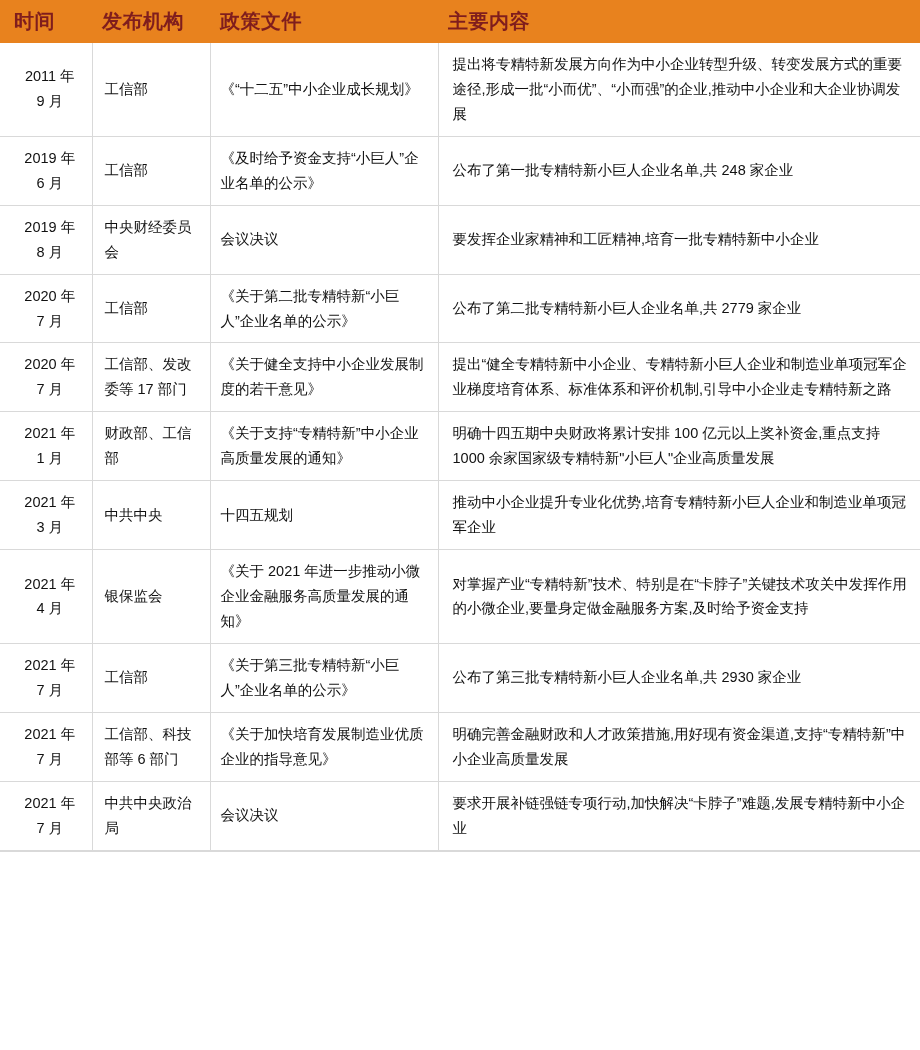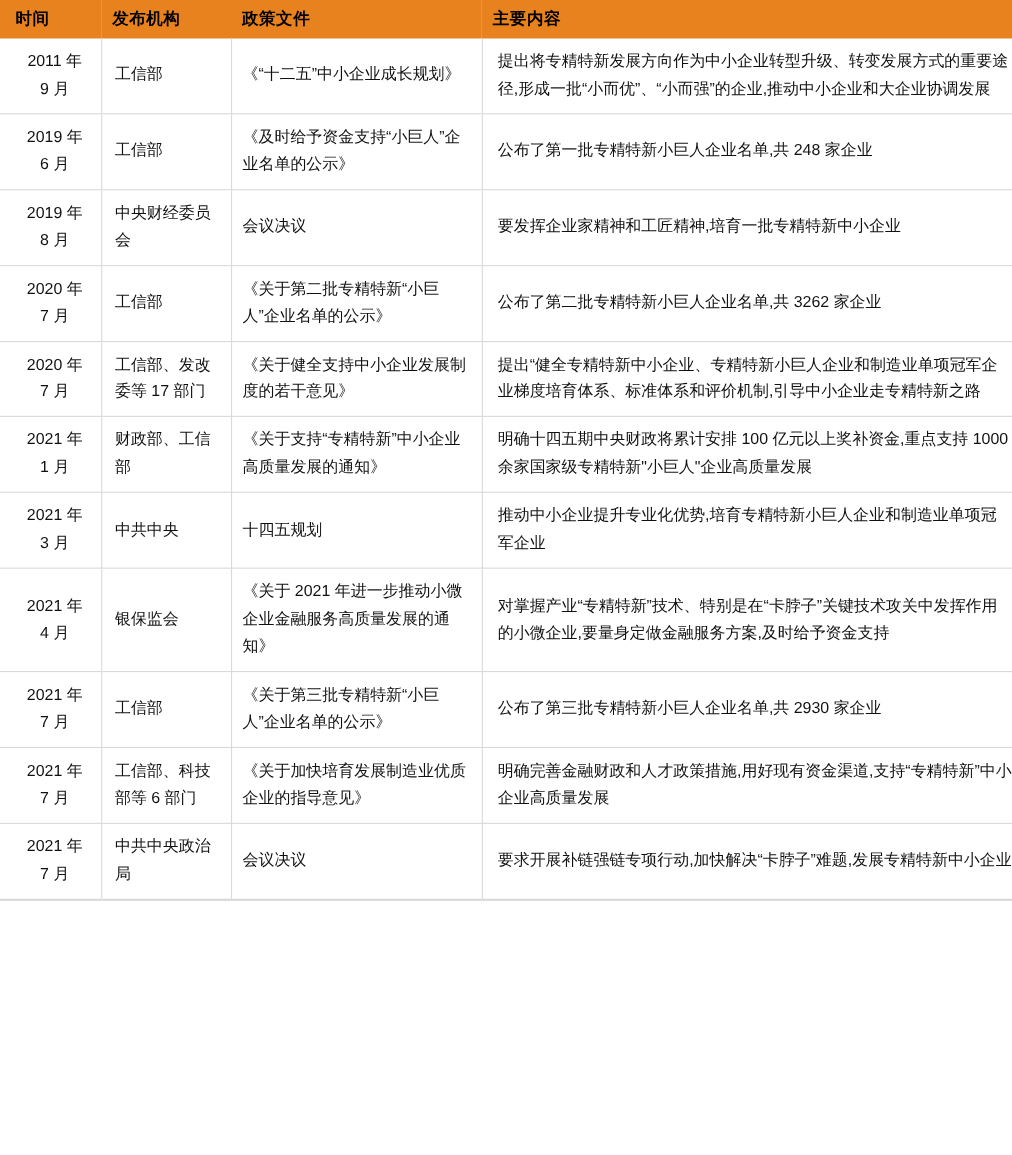--- a/index.html
+++ b/index.html
@@ -19,22 +19,22 @@
     width: 920px;
     table-layout: fixed;
   }
   table.policy-table col.c-time   { width: 92px; }
   table.policy-table col.c-org    { width: 118px; }
   table.policy-table col.c-doc    { width: 228px; }
   table.policy-table col.c-main   { width: 482px; }
 
   thead th {
     background: #E8821E;
-    color: #000000;
-    font-size: 15px;
+    color: #7f1d1d;
+    font-size: 20px;
     font-weight: bold;
     text-align: left;
     padding: 8px 10px;
     border: none;
     vertical-align: middle;
     letter-spacing: 0.5px;
   }
   thead th.th-time { padding-left: 14px; }
 
   tbody td {
@@ -58,21 +58,21 @@
   td.cell-org {
     text-align: left;
     padding-left: 12px;
   }
   td.cell-doc {
     text-align: left;
   }
   td.cell-main {
     text-align: left;
     padding-left: 14px;
-    padding-right: 0;
+    padding-right: 12px;
   }
 </style>
 </head>
 <body>
 
 <table class="policy-table">
   <colgroup>
     <col class="c-time">
     <col class="c-org">
     <col class="c-doc">
@@ -106,21 +106,21 @@
 8 月</td>
         <td class="cell-org">中央财经委员会</td>
         <td class="cell-doc">会议决议</td>
         <td class="cell-main">要发挥企业家精神和工匠精神,培育一批专精特新中小企业</td>
       </tr>
       <tr>
         <td class="cell-time">2020 年
 7 月</td>
         <td class="cell-org">工信部</td>
         <td class="cell-doc">《关于第二批专精特新“小巨人”企业名单的公示》</td>
-        <td class="cell-main">公布了第二批专精特新小巨人企业名单,共 3262 家企业</td>
+        <td class="cell-main">公布了第二批专精特新小巨人企业名单,共 2779 家企业</td>
       </tr>
       <tr>
         <td class="cell-time">2020 年
 7 月</td>
         <td class="cell-org">工信部、发改委等 17 部门</td>
         <td class="cell-doc">《关于健全支持中小企业发展制度的若干意见》</td>
         <td class="cell-main">提出“健全专精特新中小企业、专精特新小巨人企业和制造业单项冠军企业梯度培育体系、标准体系和评价机制,引导中小企业走专精特新之路</td>
       </tr>
       <tr>
         <td class="cell-time">2021 年

